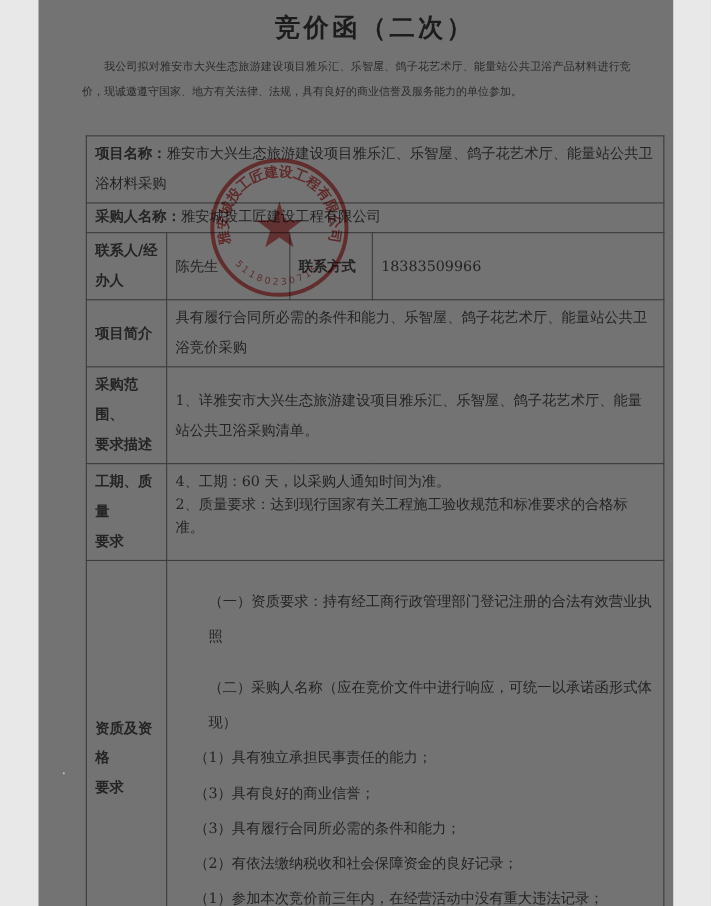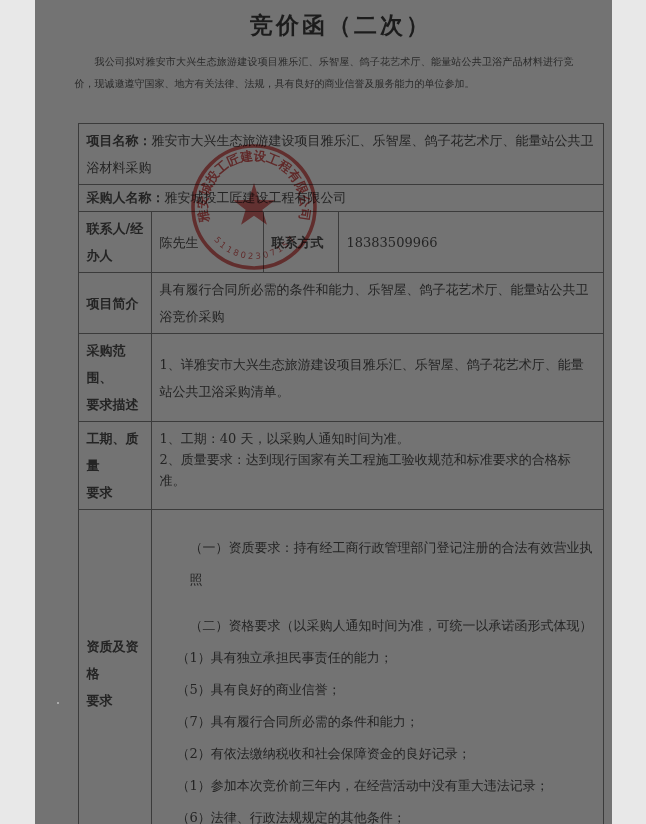--- a/index.html
+++ b/index.html
@@ -110,33 +110,33 @@
       <td class="content" colspan="3">具有履行合同所必需的条件和能力、乐智屋、鸽子花艺术厅、能量站公共卫浴竞价采购</td>
     </tr>
     <tr class="r5">
       <td class="lbl">采购范围、
 要求描述</td>
       <td class="content" colspan="3">1、详雅安市大兴生态旅游建设项目雅乐汇、乐智屋、鸽子花艺术厅、能量站公共卫浴采购清单。</td>
     </tr>
     <tr class="r6">
       <td class="lbl center">工期、质量
 要求</td>
-      <td class="content" colspan="3">1、工期：40 天，以采购人通知时间为准。
+      <td class="content" colspan="3">4、工期：60 天，以采购人通知时间为准。
 2、质量要求：达到现行国家有关工程施工验收规范和标准要求的合格标准。</td>
     </tr>
     <tr class="r7">
       <td class="lbl center">资质及资格
 要求</td>
       <td class="content" colspan="3">
         <div class="qual-items">
               <div>（一）资质要求：持有经工商行政管理部门登记注册的合法有效营业执照</div>
-              <div>（二）资格要求（以采购人通知时间为准，可统一以承诺函形式体现）</div>
+              <div>（二）采购人名称（应在竞价文件中进行响应，可统一以承诺函形式体现）</div>
               <div>（1）具有独立承担民事责任的能力；</div>
-              <div>（5）具有良好的商业信誉；</div>
-              <div>（7）具有履行合同所必需的条件和能力；</div>
+              <div>（3）具有良好的商业信誉；</div>
+              <div>（3）具有履行合同所必需的条件和能力；</div>
               <div>（2）有依法缴纳税收和社会保障资金的良好记录；</div>
               <div>（1）参加本次竞价前三年内，在经营活动中没有重大违法记录；</div>
               <div>（6）法律、行政法规规定的其他条件；</div>
             </div>
       </td>
     </tr>
 
   </tbody>
     </table>
 

